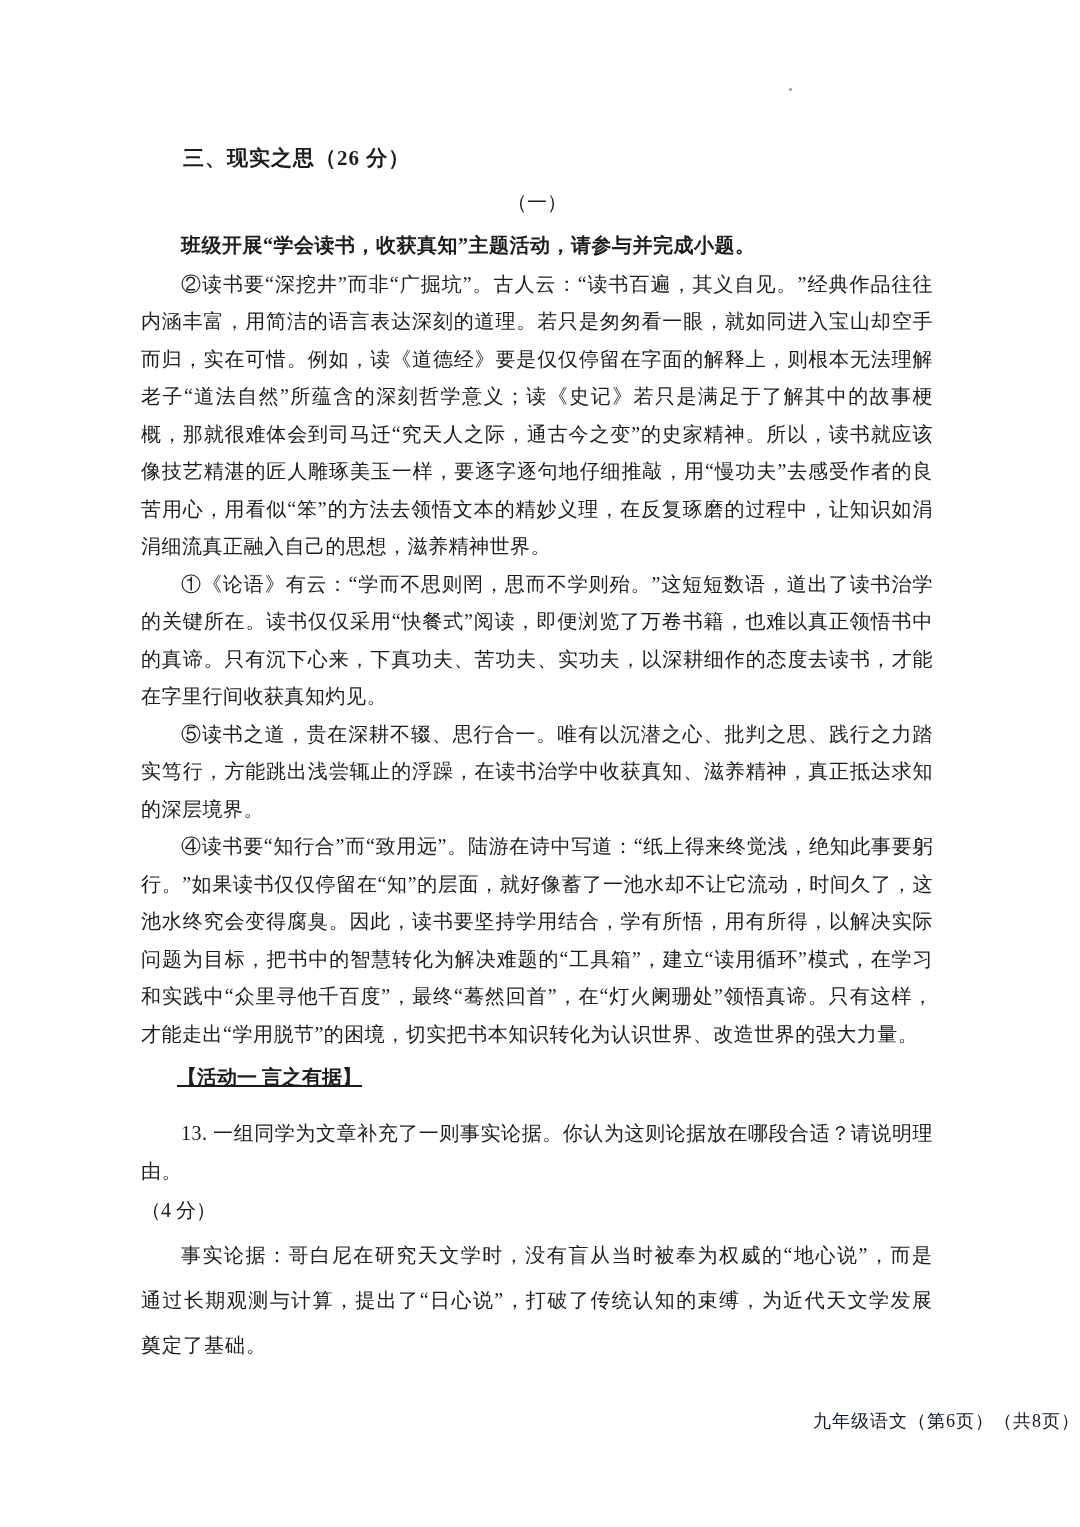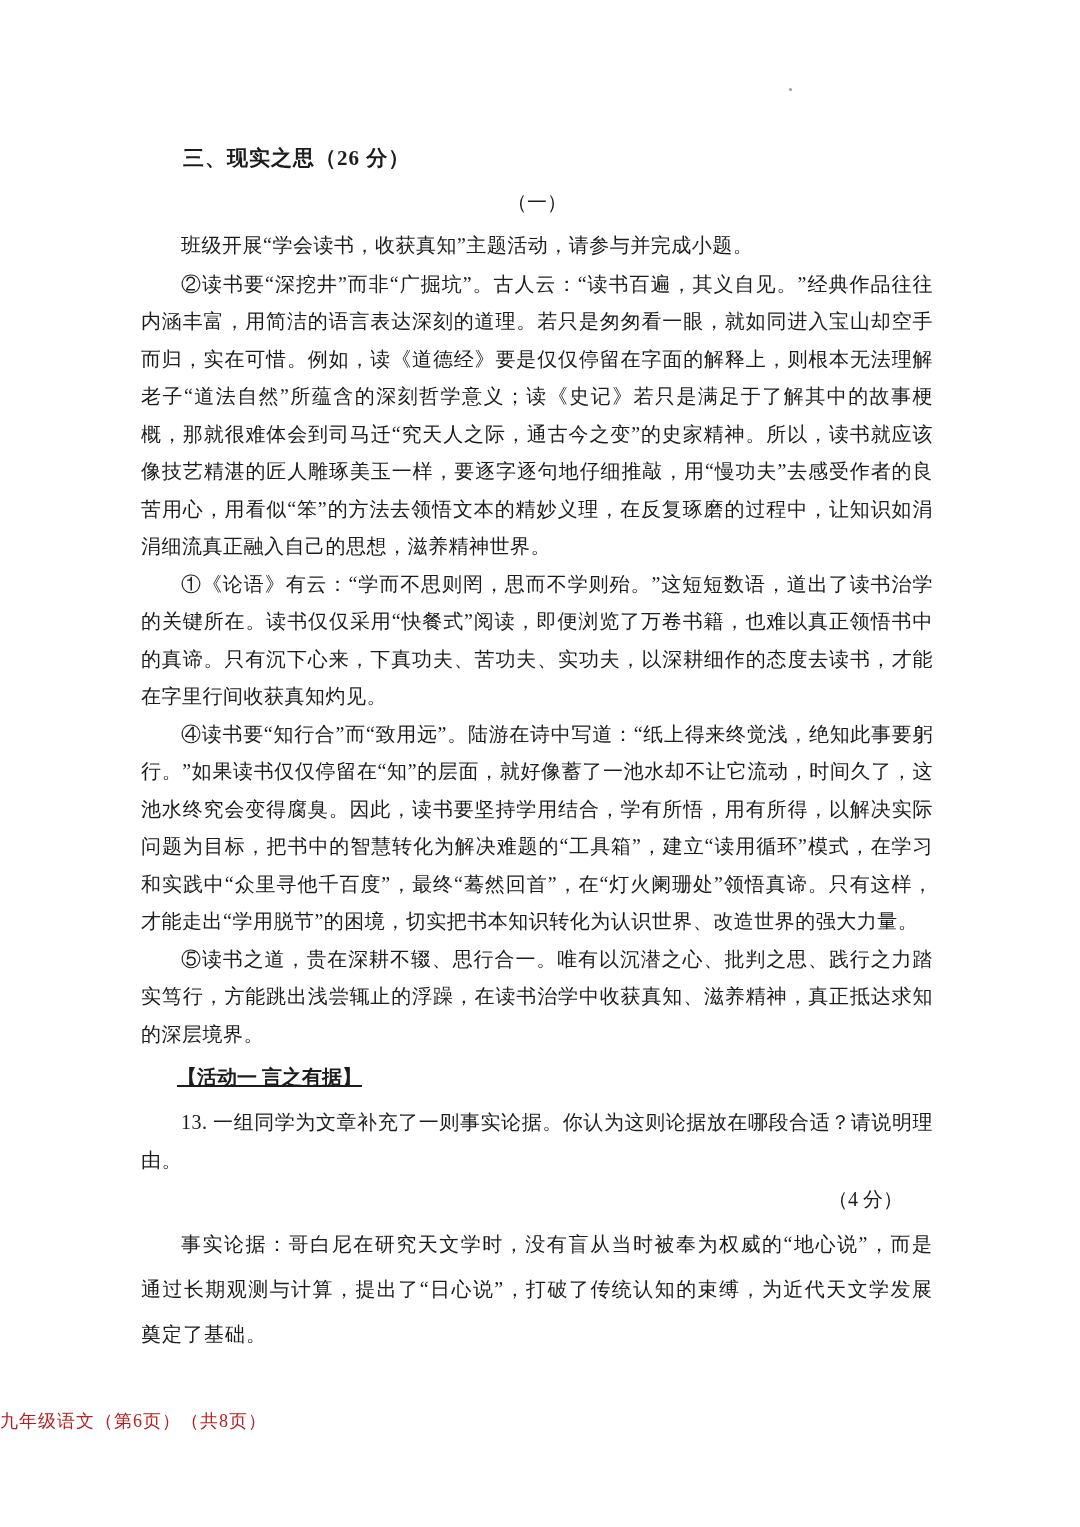--- a/index.html
+++ b/index.html
@@ -49,70 +49,71 @@
     font-size: 20px;
     line-height: 37.5px;
     margin: 0;
     text-align: justify;
     text-justify: inter-character;
     text-indent: 2em;
     letter-spacing: 0.5px;
   }
   .intro {
     margin-bottom: 1px;
+    font-weight: bold;
   }
   .activity-heading {
     font-size: 20px;
     font-weight: bold;
     line-height: 40px;
     margin: 4px 0 0 0;
     text-indent: 1.8em;
     text-decoration: underline;
   }
   .question {
-    margin-top: 7px;
+    margin-top: 18px;
   }
   .score {
     font-size: 20px;
     line-height: 40px;
-    text-align: right;
+    text-align: left;
     padding-right: 1.5em;
   }
   .evidence {
     line-height: 45px;
     margin-top: 3px;
     letter-spacing: 1px;
   }
   .footer {
     position: absolute;
     left: 0;
     bottom: 94px;
     width: 100%;
-    text-align: left;
+    text-align: right;
     font-size: 18px;
-    color: #b91c1c;
+    color: #0f172a;
     letter-spacing: 1px;
   }
 </style>
 </head>
 <body>
 
 <div class="sheet">
   <span class="scan-dot"></span>
 
   <h2 class="section-title">三、现实之思（26 分）</h2>
 
   <div class="part-label">（一）</div>
 
   <p class="para intro">班级开展“学会读书，收获真知”主题活动，请参与并完成小题。</p>
 
   <p class="para">②读书要“深挖井”而非“广掘坑”。古人云：“读书百遍，其义自见。”经典作品往往内涵丰富，用简洁的语言表达深刻的道理。若只是匆匆看一眼，就如同进入宝山却空手而归，实在可惜。例如，读《道德经》要是仅仅停留在字面的解释上，则根本无法理解老子“道法自然”所蕴含的深刻哲学意义；读《史记》若只是满足于了解其中的故事梗概，那就很难体会到司马迁“究天人之际，通古今之变”的史家精神。所以，读书就应该像技艺精湛的匠人雕琢美玉一样，要逐字逐句地仔细推敲，用“慢功夫”去感受作者的良苦用心，用看似“笨”的方法去领悟文本的精妙义理，在反复琢磨的过程中，让知识如涓涓细流真正融入自己的思想，滋养精神世界。</p>
   <p class="para">①《论语》有云：“学而不思则罔，思而不学则殆。”这短短数语，道出了读书治学的关键所在。读书仅仅采用“快餐式”阅读，即便浏览了万卷书籍，也难以真正领悟书中的真谛。只有沉下心来，下真功夫、苦功夫、实功夫，以深耕细作的态度去读书，才能在字里行间收获真知灼见。</p>
+  <p class="para">⑤读书之道，贵在深耕不辍、思行合一。唯有以沉潜之心、批判之思、践行之力踏实笃行，方能跳出浅尝辄止的浮躁，在读书治学中收获真知、滋养精神，真正抵达求知的深层境界。</p>
   <p class="para">④读书要“知行合”而“致用远”。陆游在诗中写道：“纸上得来终觉浅，绝知此事要躬行。”如果读书仅仅停留在“知”的层面，就好像蓄了一池水却不让它流动，时间久了，这池水终究会变得腐臭。因此，读书要坚持学用结合，学有所悟，用有所得，以解决实际问题为目标，把书中的智慧转化为解决难题的“工具箱”，建立“读用循环”模式，在学习和实践中“众里寻他千百度”，最终“蓦然回首”，在“灯火阑珊处”领悟真谛。只有这样，才能走出“学用脱节”的困境，切实把书本知识转化为认识世界、改造世界的强大力量。</p>
-  <p class="para">⑤读书之道，贵在深耕不辍、思行合一。唯有以沉潜之心、批判之思、践行之力踏实笃行，方能跳出浅尝辄止的浮躁，在读书治学中收获真知、滋养精神，真正抵达求知的深层境界。</p>
 
   <h3 class="activity-heading">【活动一 言之有据】</h3>
 
   <p class="para question">13. 一组同学为文章补充了一则事实论据。你认为这则论据放在哪段合适？请说明理由。</p>
 
   <div class="score">（4 分）</div>
 
   <p class="para evidence">事实论据：哥白尼在研究天文学时，没有盲从当时被奉为权威的“地心说”，而是通过长期观测与计算，提出了“日心说”，打破了传统认知的束缚，为近代天文学发展奠定了基础。</p>
 
   <div class="footer">九年级语文（第6页）（共8页）</div>

